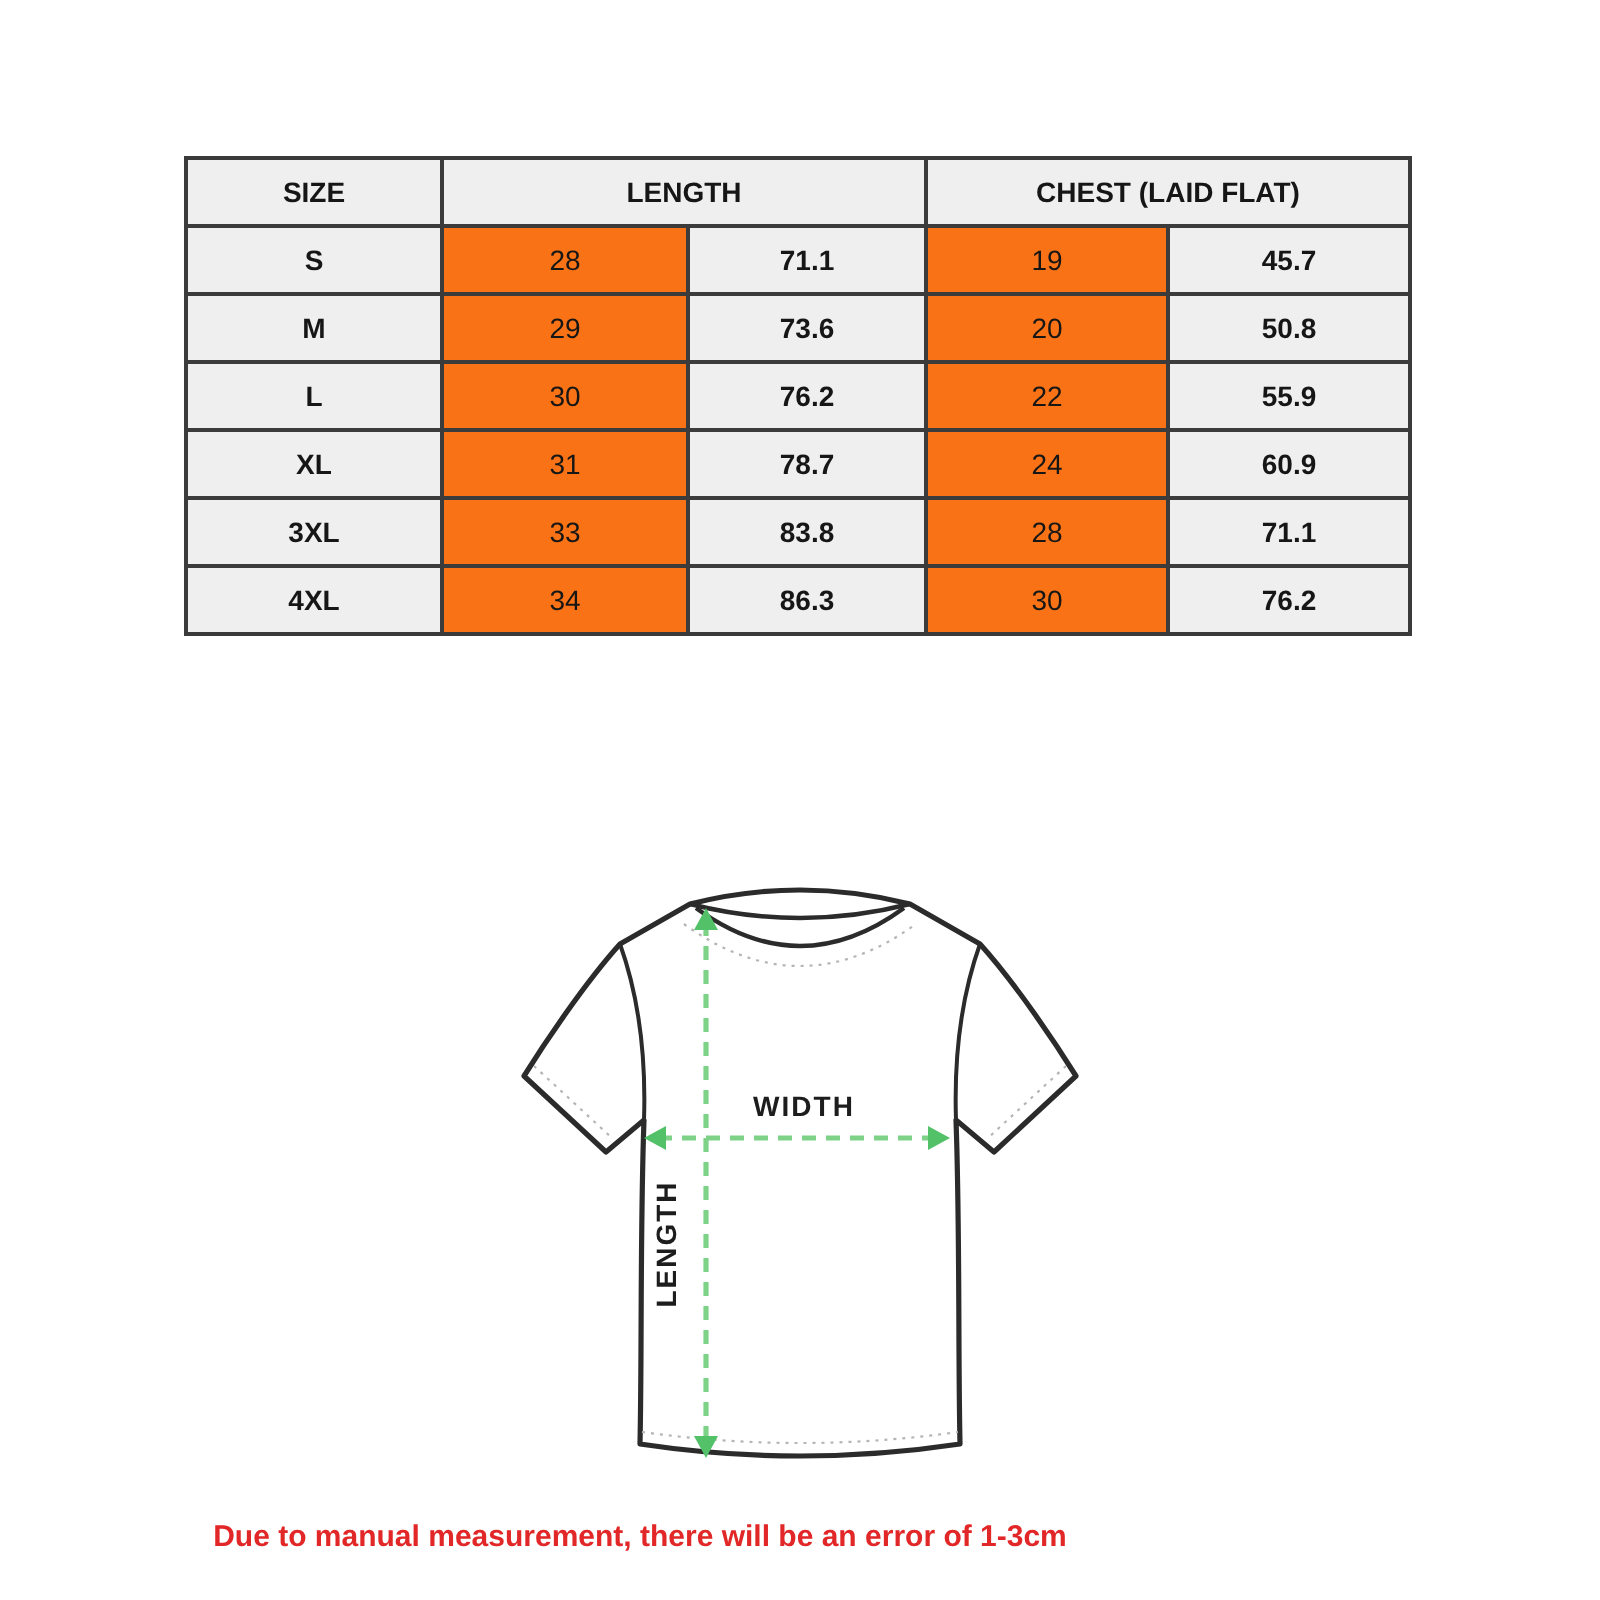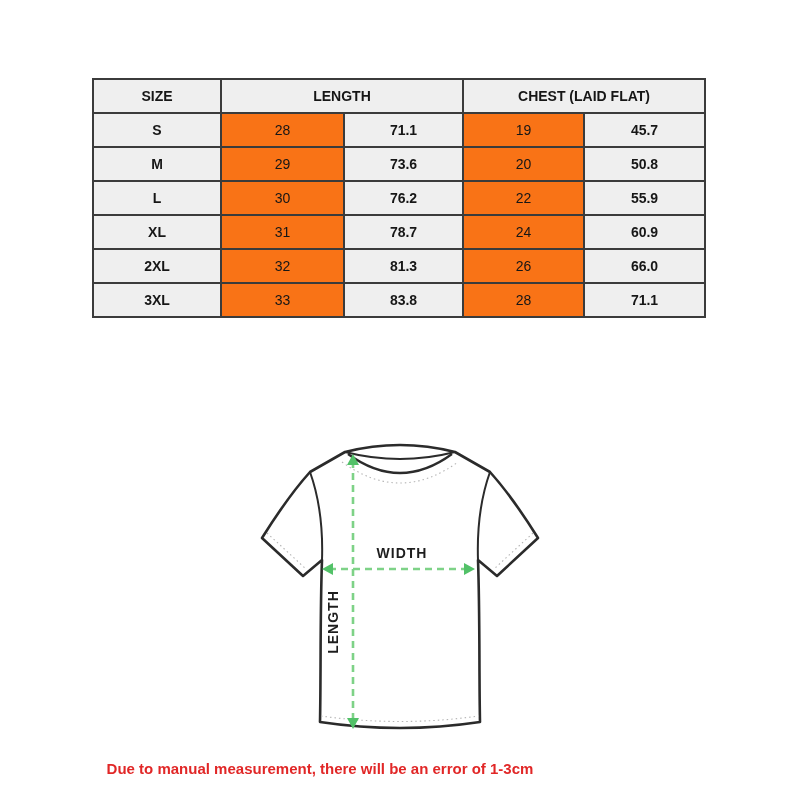--- a/index.html
+++ b/index.html
@@ -95,32 +95,32 @@
           <td class="c-gray">55.9</td>
         </tr>
         <tr>
           <td class="c-size">XL</td>
           <td class="c-white">31</td>
           <td class="c-gray">78.7</td>
           <td class="c-white">24</td>
           <td class="c-gray">60.9</td>
         </tr>
         <tr>
-          <td class="c-size">2XL</td>
-          <td class="c-white">32</td>
-          <td class="c-gray">81.3</td>
-          <td class="c-white">26</td>
-          <td class="c-gray">66.0</td>
-        </tr>
-        <tr>
           <td class="c-size">3XL</td>
           <td class="c-white">33</td>
           <td class="c-gray">83.8</td>
           <td class="c-white">28</td>
           <td class="c-gray">71.1</td>
+        </tr>
+        <tr>
+          <td class="c-size">4XL</td>
+          <td class="c-white">34</td>
+          <td class="c-gray">86.3</td>
+          <td class="c-white">30</td>
+          <td class="c-gray">76.2</td>
         </tr>
       </tbody>
   </table>
 
   <svg class="diagram" viewBox="0 0 320 320" aria-hidden="true">
 
     <g>
       <path class="shirt-main" d="
         M 105 22
         Q 160 8 215 22

